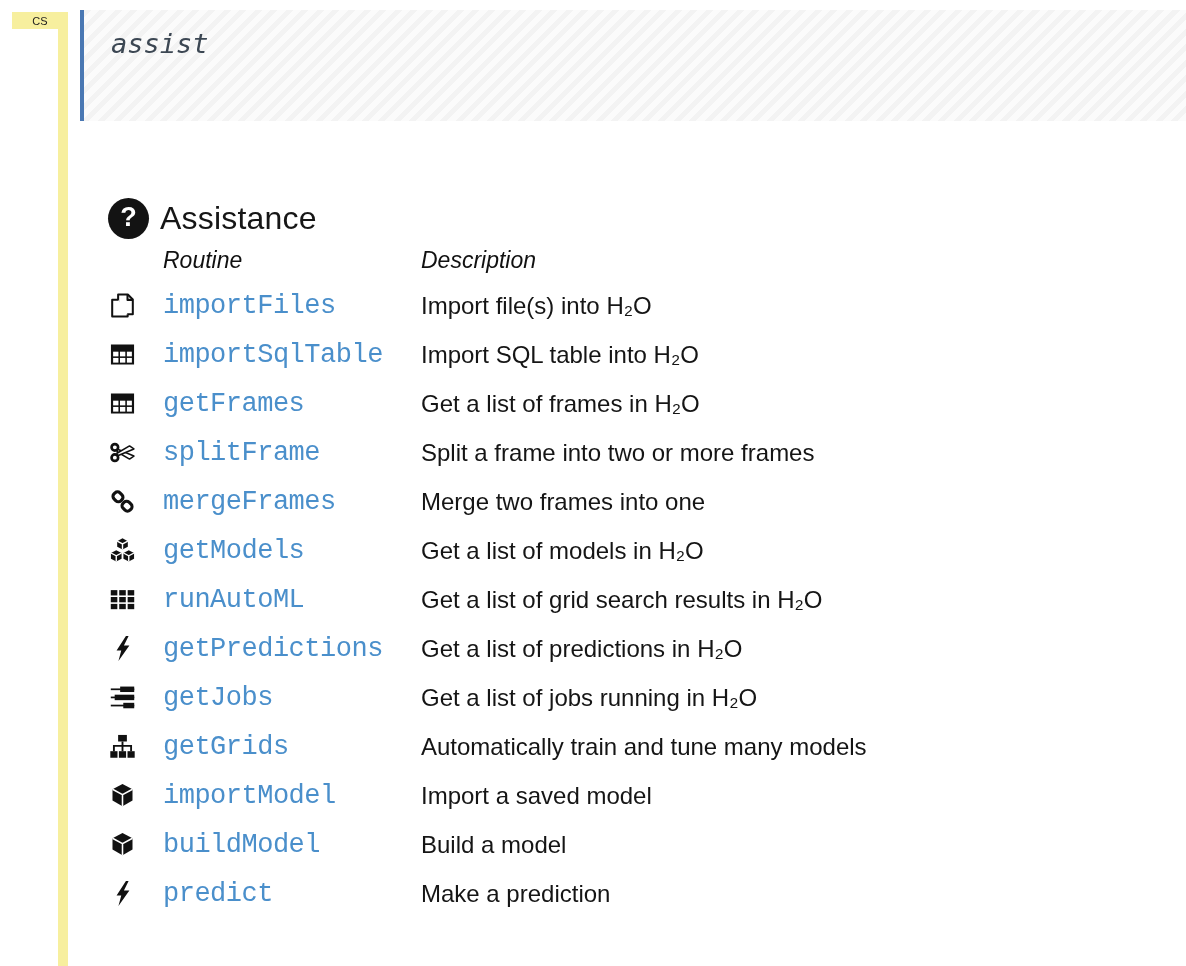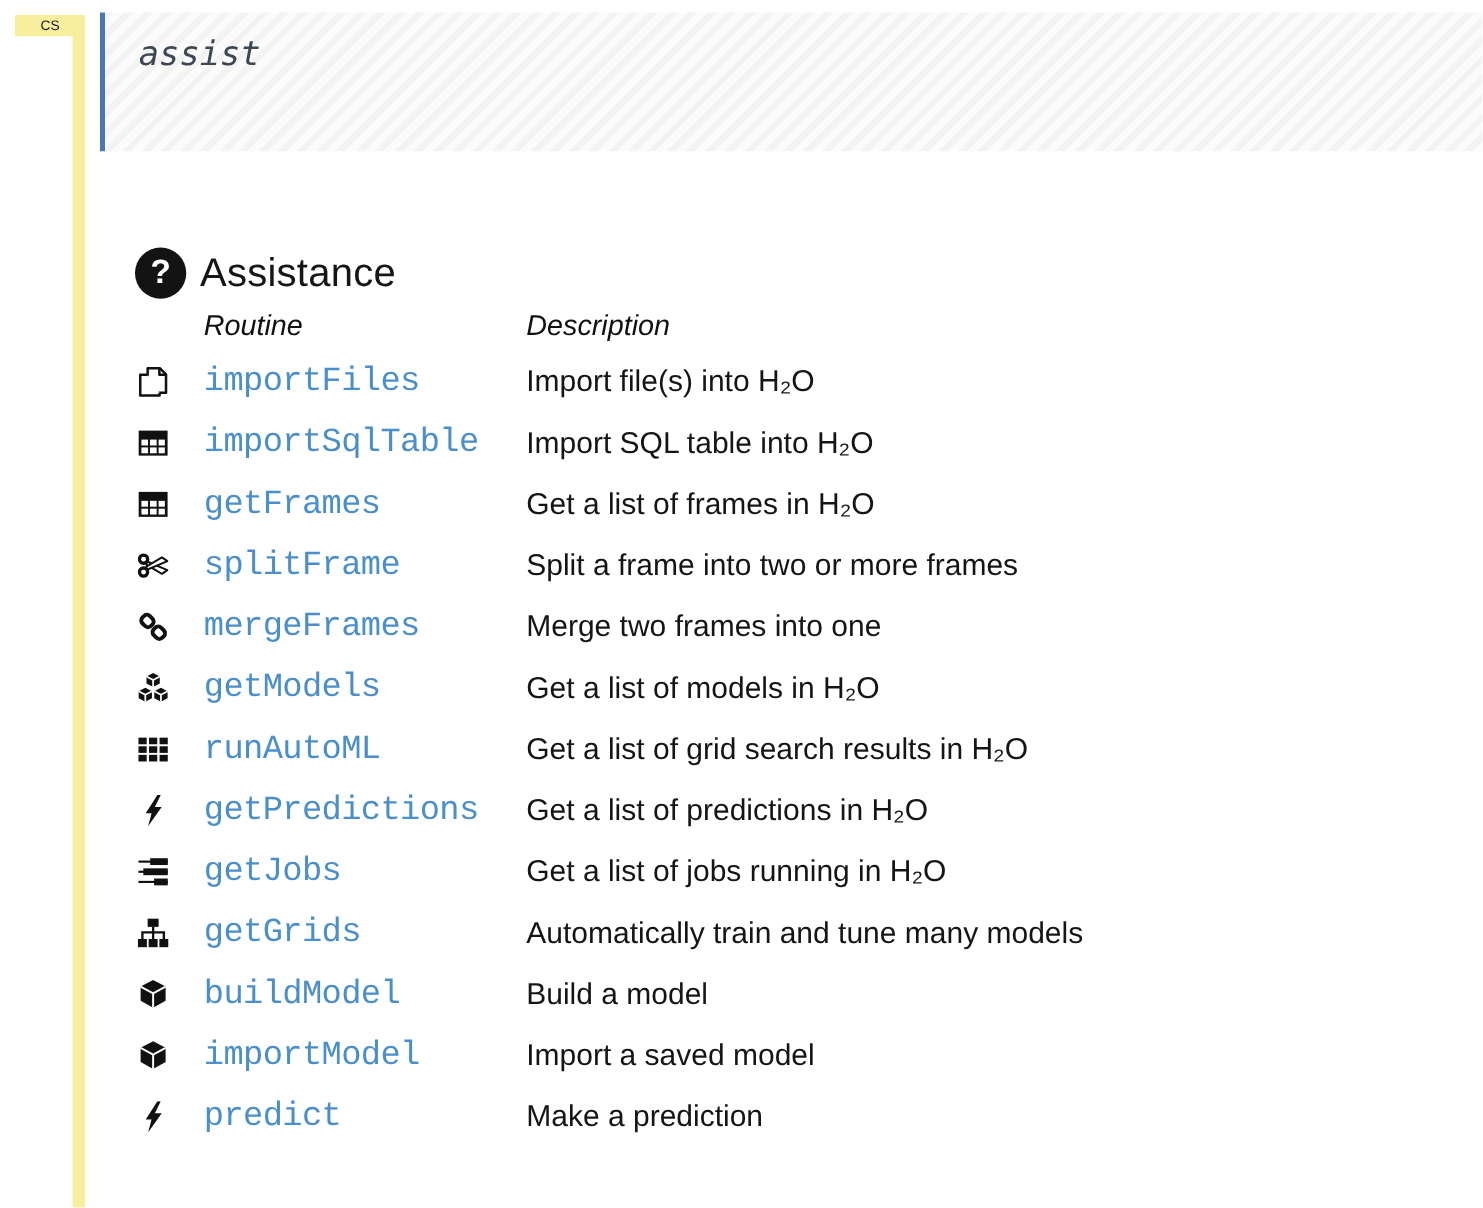--- a/index.html
+++ b/index.html
@@ -202,36 +202,36 @@
     <a class="rname">getGrids</a>
     <span class="rdesc">Automatically train and tune many models</span>
   </div>
         <div class="trow">
     <span class="ricon">
             <svg viewBox="0 0 16 16">
     <path d="M8 0.6 14.4 4 14.4 11.2 8 14.8 1.6 11.2 1.6 4 Z" fill="#111"></path>
     <path d="M1.6 4 8 7.5 14.4 4 M8 7.5 8 14.8" stroke="#fff" stroke-width="1" fill="none"></path>
   </svg>
           </span>
+    <a class="rname">importModel</a>
+    <span class="rdesc">Import a saved model</span>
+  </div>
+        <div class="trow">
+    <span class="ricon">
+            <svg viewBox="0 0 16 16">
+    <path d="M8 0.6 14.4 4 14.4 11.2 8 14.8 1.6 11.2 1.6 4 Z" fill="#111"></path>
+    <path d="M1.6 4 8 7.5 14.4 4 M8 7.5 8 14.8" stroke="#fff" stroke-width="1" fill="none"></path>
+  </svg>
+          </span>
     <a class="rname">buildModel</a>
     <span class="rdesc">Build a model</span>
   </div>
         <div class="trow">
     <span class="ricon">
             <svg viewBox="0 0 16 16">
-    <path d="M8 0.6 14.4 4 14.4 11.2 8 14.8 1.6 11.2 1.6 4 Z" fill="#111"></path>
-    <path d="M1.6 4 8 7.5 14.4 4 M8 7.5 8 14.8" stroke="#fff" stroke-width="1" fill="none"></path>
-  </svg>
-          </span>
-    <a class="rname">importModel</a>
-    <span class="rdesc">Import a saved model</span>
-  </div>
-        <div class="trow">
-    <span class="ricon">
-            <svg viewBox="0 0 16 16">
     <path d="M10.2 0 L4.2 9.3 L7.2 9.3 L5.4 16 L12.4 6.1 L8.9 6.1 L11.9 0 Z" fill="#111"></path>
   </svg>
           </span>
     <a class="rname">predict</a>
     <span class="rdesc">Make a prediction</span>
   </div>
       </div>
   </div>
 </div>
 

